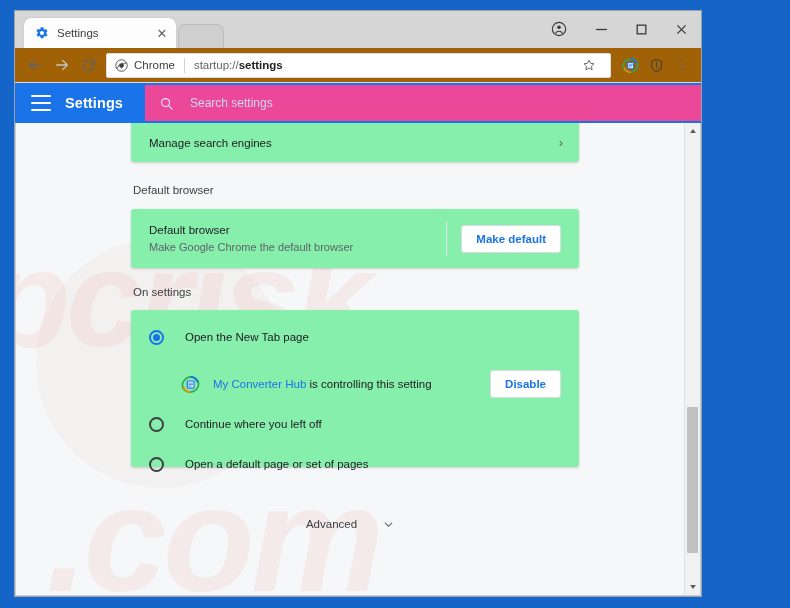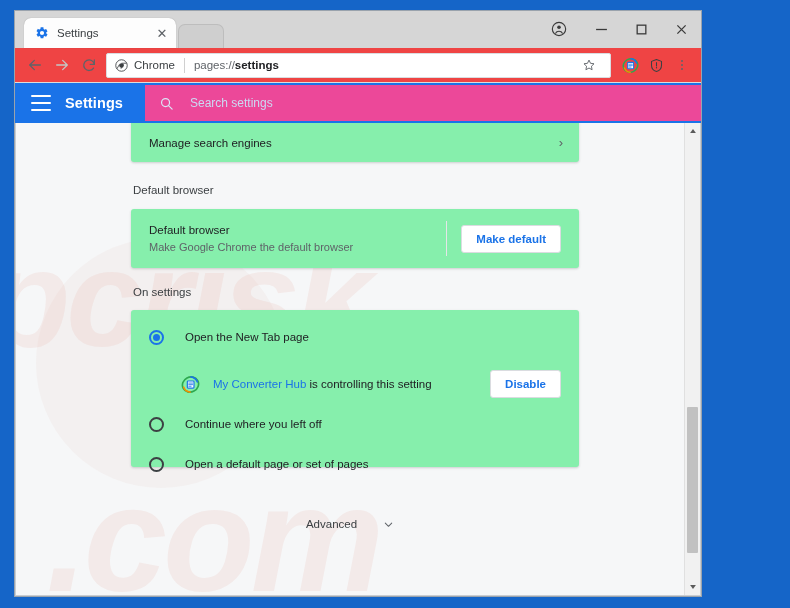--- a/index.html
+++ b/index.html
@@ -81,21 +81,21 @@
   .wc {
     width: 40px; height: 30px;
     display: flex; align-items: center; justify-content: center;
     color: #3a3a3a;
   }
   .wc.profile { width: 44px; }
 
   
   #toolbar {
     height: 35px;
-    background: #ef4444;
+    background: #a16207;
     display: flex; align-items: center;
     padding: 0 6px;
     border-bottom: 1px solid #dcdcdc;
   }
   .navbtn {
     width: 27px; height: 27px;
     display: flex; align-items: center; justify-content: center;
     flex: 0 0 27px;
     color: #5f6368;
   }
@@ -404,21 +404,21 @@
           <svg width="13" height="13" viewBox="0 0 24 24" aria-hidden="true">
             <circle cx="12" cy="12" r="10.6" fill="none" stroke="#3c4043" stroke-width="1.6"></circle>
             <circle cx="12" cy="12" r="4.2" fill="#3c4043"></circle>
             <path d="M12 7.8h9.4" stroke="#3c4043" stroke-width="1.5"></path>
             <path d="M8.3 9.9L3.6 18" stroke="#3c4043" stroke-width="1.5"></path>
             <path d="M15.7 9.9L11 18" stroke="#3c4043" stroke-width="1.5"></path>
           </svg>
         </span>
         <span class="omni-chip-label">Chrome</span>
         <span class="omni-sep"></span>
-        <span class="omni-url"><span>pages://</span><b>settings</b></span>
+        <span class="omni-url"><span>startup://</span><b>settings</b></span>
 
         <span class="omni-right">
           <span class="toolicon">
             <svg width="14" height="14" viewBox="0 0 24 24" aria-hidden="true">
               <path d="M12 3.6l2.6 5.5 6 .8-4.4 4.2 1.1 6-5.3-2.9-5.3 2.9 1.1-6L3.4 9.9l6-.8z" fill="none" stroke="#5f6368" stroke-width="1.6" stroke-linejoin="round"></path>
             </svg>
           </span>
         </span>
       </div>
 

